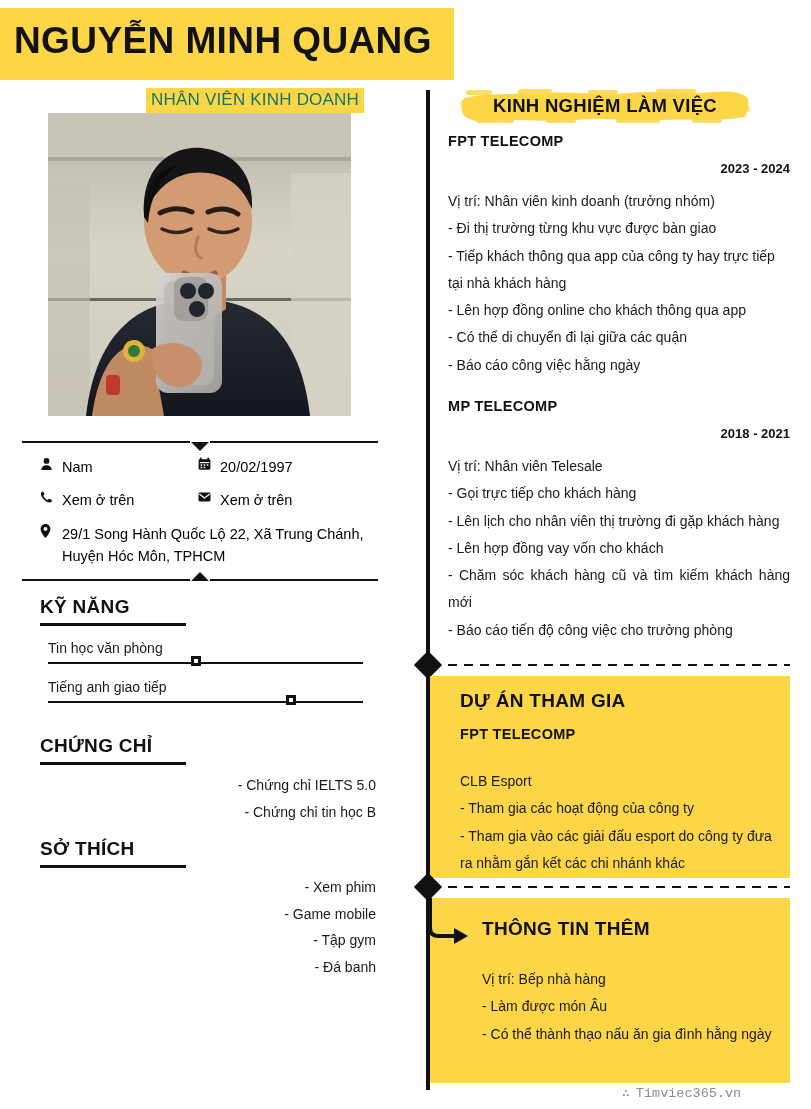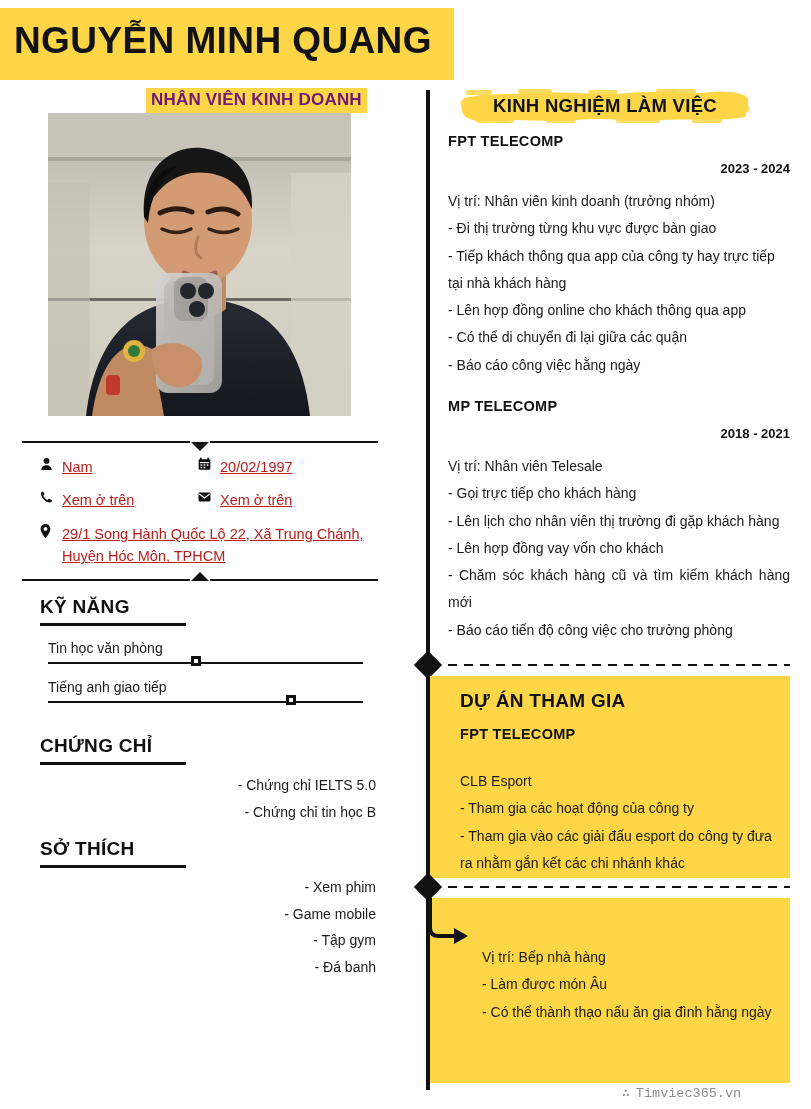--- a/index.html
+++ b/index.html
@@ -44,23 +44,23 @@
     line-height: 1;
   }
 
   .job-title-wrap {
     position: absolute;
     left: 146px; top: 88px;
   }
   .job-title {
     display: inline-block;
     background: #FDD648;
-    color: #701a75;
+    color: #0f766e;
     font-size: 17px;
-    font-weight: 700;
+    font-weight: 400;
     letter-spacing: 0.2px;
     padding: 2px 5px 3px 5px;
     white-space: nowrap;
   }
 
   
   .left-col {
     position: absolute;
     left: 0; top: 0;
     width: 412px; height: 1109px;
@@ -122,23 +122,22 @@
   }
   .contact-cell.wide { width: 330px; }
   .c-icon {
     width: 22px; flex: none;
     display: flex; justify-content: flex-start; align-items: center;
     padding-top: 1px;
   }
   .c-icon svg { display: block; fill: #111111; }
   .c-text {
     font-size: 14.5px;
-    color: #b91c1c;
+    color: #000000;
     line-height: 1.55;
-    text-decoration: underline;
   }
 
   .section-head {
     position: absolute;
     left: 40px;
     width: 150px;
   }
   .section-head .st {
     font-size: 19px;
     font-weight: 700;
@@ -565,20 +564,21 @@
         <p>- Tham gia vào các giải đấu esport do công ty đưa ra nhằm gắn kết các chi nhánh khác</p>
       </div>
     </div>
   </div>
 
   <div class="dashes" id="dashes-2"></div>
   <div class="tl-diamond" id="diamond-2"></div>
 
   <div class="panel-yellow" id="panel-extra">
     <div class="extra-inner">
+      <div class="panel-title">THÔNG TIN THÊM</div>
       <div class="panel-lines">
         <p>Vị trí: Bếp nhà hàng</p>
         <p>- Làm được món Âu</p>
         <p>- Có thể thành thạo nấu ăn gia đình hằng ngày</p>
       </div>
     </div>
   </div>
 
   <svg class="arrow-elbow" viewBox="0 0 46 48">
     <path d="M4 2 L4 30 Q4 38 13 38 L30 38" stroke="#111111" stroke-width="4" fill="none" stroke-linecap="square"></path>

